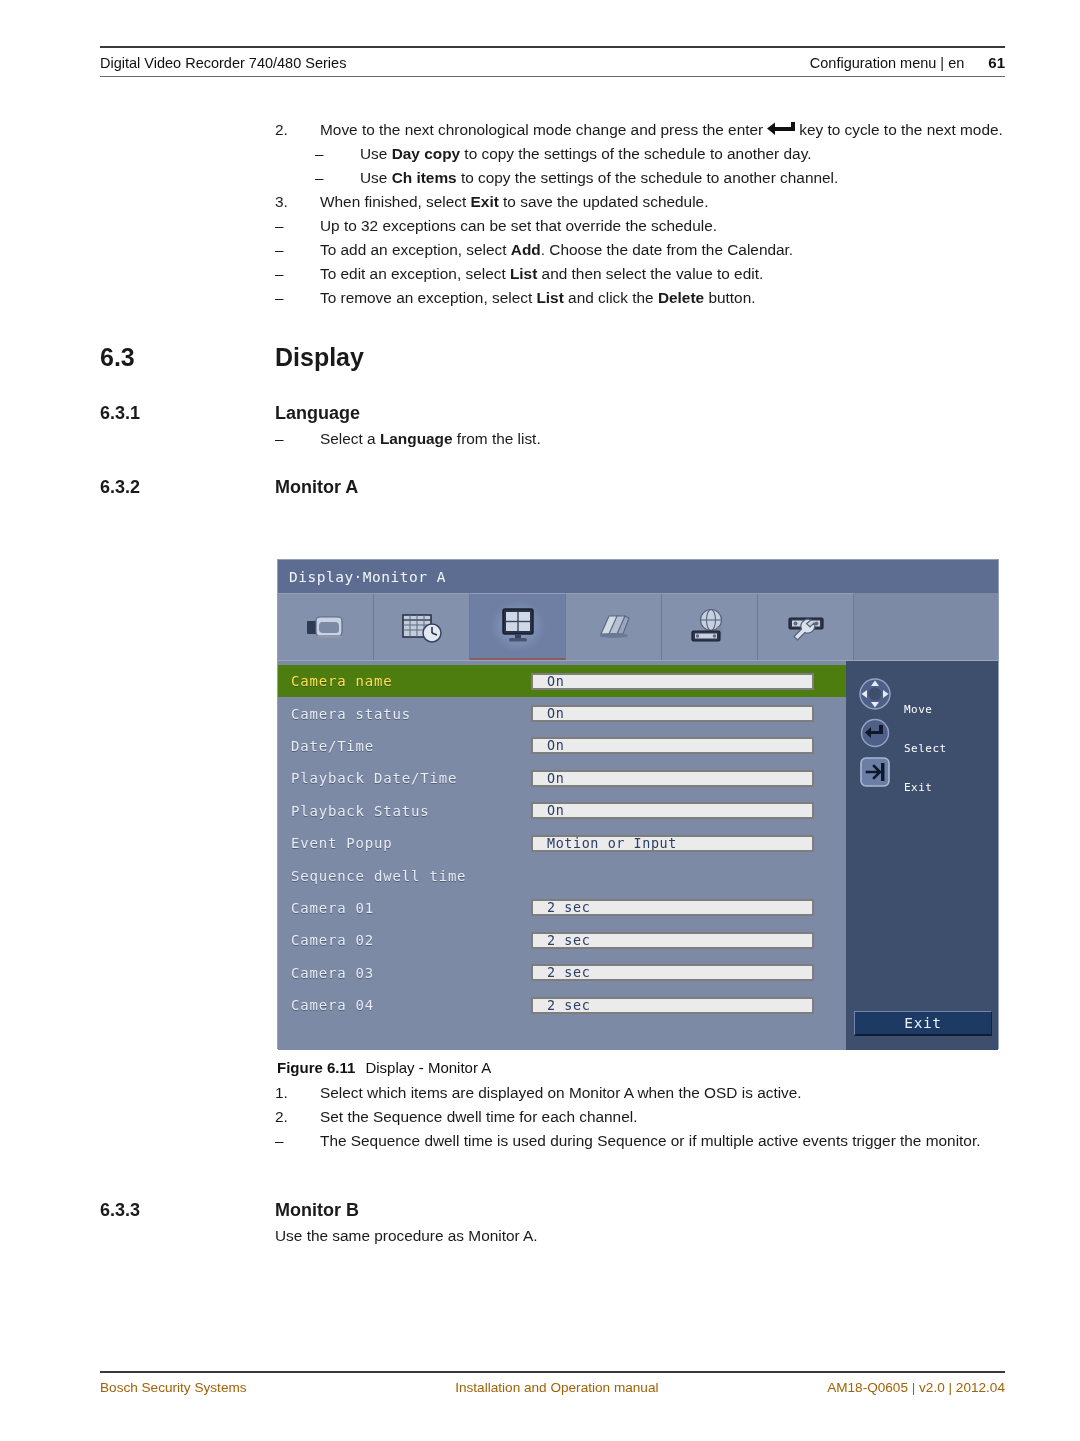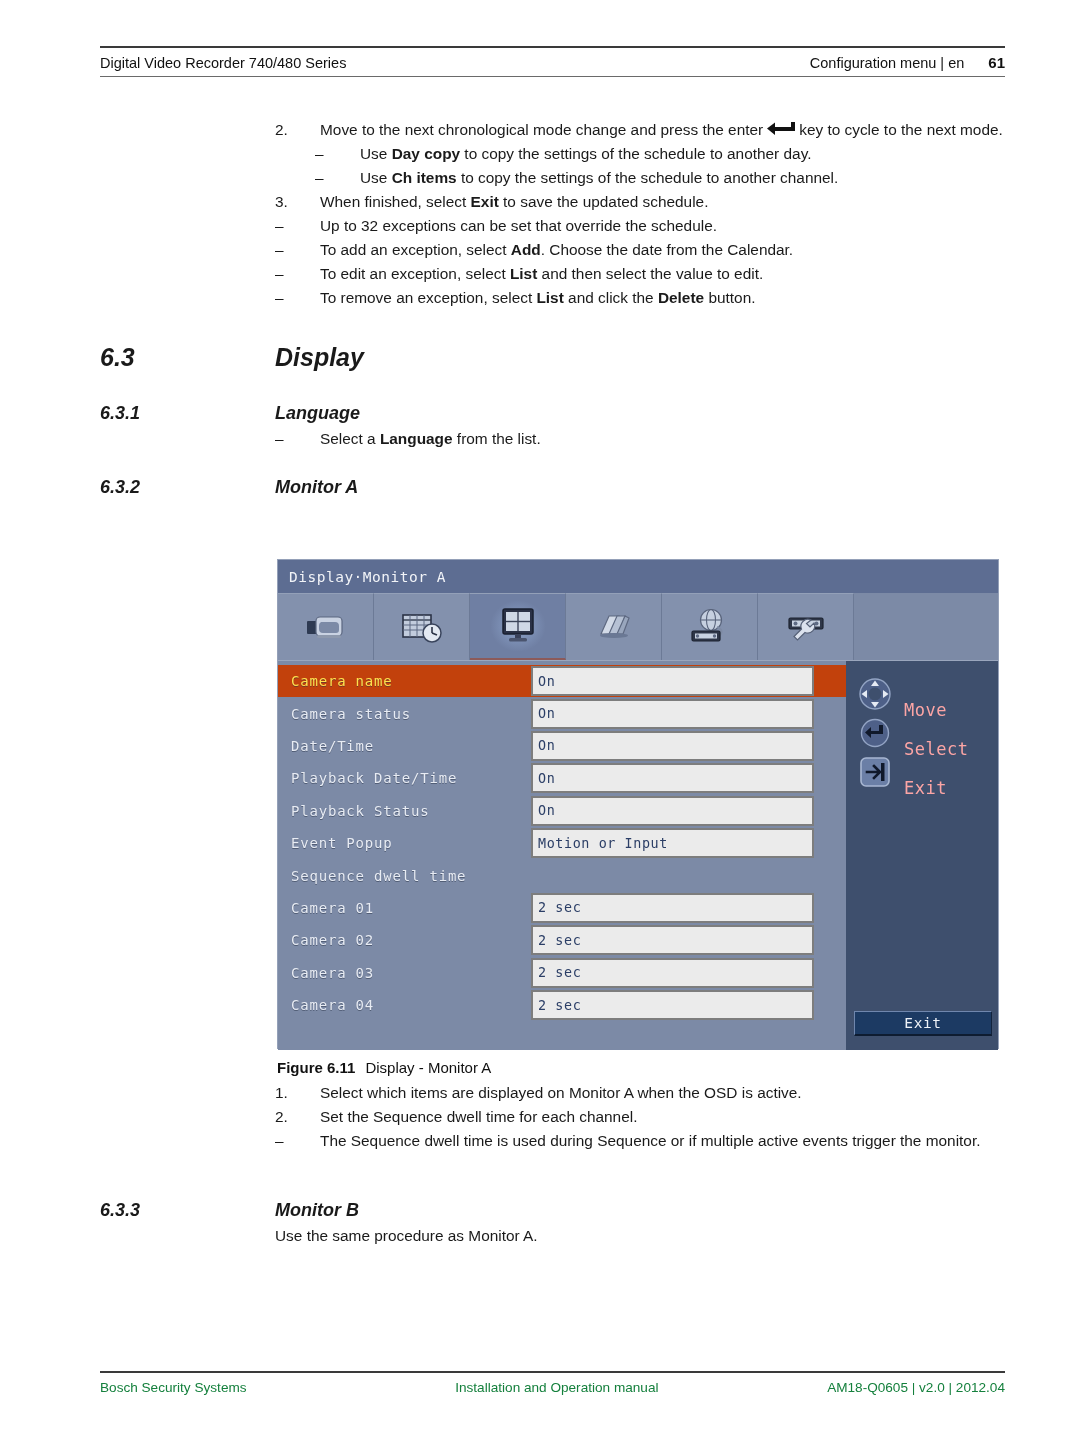--- a/index.html
+++ b/index.html
@@ -119,21 +119,20 @@
     font-size: 15.4px;
     margin-left: 175px;
     margin-top: 14px;
     margin-bottom: 2px;
   }
 
   
   .sec {
     display: flex;
     align-items: flex-start;
-    font-style: italic;
   }
   .sec-num {
     flex: 0 0 175px;
     font-weight: bold;
   }
   .sec-title {
     font-weight: bold;
   }
   .sec-h2 { margin-top: 28px; }
   .sec-h2 .sec-num { font-size: 25px; }
@@ -214,45 +213,45 @@
     background: #7c8aa6;
   }
   .osd-row {
     height: 32.4px;
     display: flex;
     align-items: center;
     padding-left: 13px;
     box-sizing: border-box;
   }
   .osd-row.highlight {
-    background: #c2410c;
+    background: #4d7c0f;
   }
   .osd-label {
     width: 240px;
     flex: 0 0 240px;
     color: #e8ecf4;
     font-size: 14px;
     letter-spacing: 0.8px;
     text-shadow: 0 1px 0 rgba(40,50,70,0.5);
   }
   .osd-row.highlight .osd-label {
     color: #ffe14d;
   }
   .osd-field {
     flex: 0 0 283px;
     width: 283px;
-    height: 30px;
+    height: 17px;
     background: #ebebeb;
     border: 2px solid #7d7d7d;
     box-sizing: border-box;
     color: #2b3e66;
     font-size: 13.4px;
     display: flex;
     align-items: center;
-    padding-left: 5px;
+    padding-left: 14px;
     letter-spacing: 0.6px;
     overflow: hidden;
     white-space: nowrap;
   }
   .osd-field.empty {
     visibility: hidden;
   }
 
   .osd-side {
     flex: 1;
@@ -261,22 +260,22 @@
     padding-top: 13px;
   }
   .hint {
     display: flex;
     align-items: center;
     height: 39px;
     padding-left: 12px;
     gap: 12px;
   }
   .hint-label {
-    color: #fca5a5;
-    font-size: 17px;
+    color: #ffffff;
+    font-size: 11px;
     letter-spacing: 0.5px;
     margin-top: 32px;
   }
   .exit-btn {
     position: absolute;
     left: 8px;
     bottom: 14px;
     width: 138px;
     height: 25px;
     background: #1c3a63;
@@ -328,21 +327,21 @@
     left: 100px;
     top: 1371px;
     width: 905px;
   }
   .ftr-row {
     display: flex;
     justify-content: space-between;
     align-items: baseline;
     padding-top: 7px;
     font-size: 13.6px;
-    color: #15803d;
+    color: #a16207;
   }
   .ftr-mid { margin-left: 40px; }
 </style>
 </head>
 <body>
 
 <div class="page">
 
   <div class="pg-header">
     <div class="rule-thick"></div>

